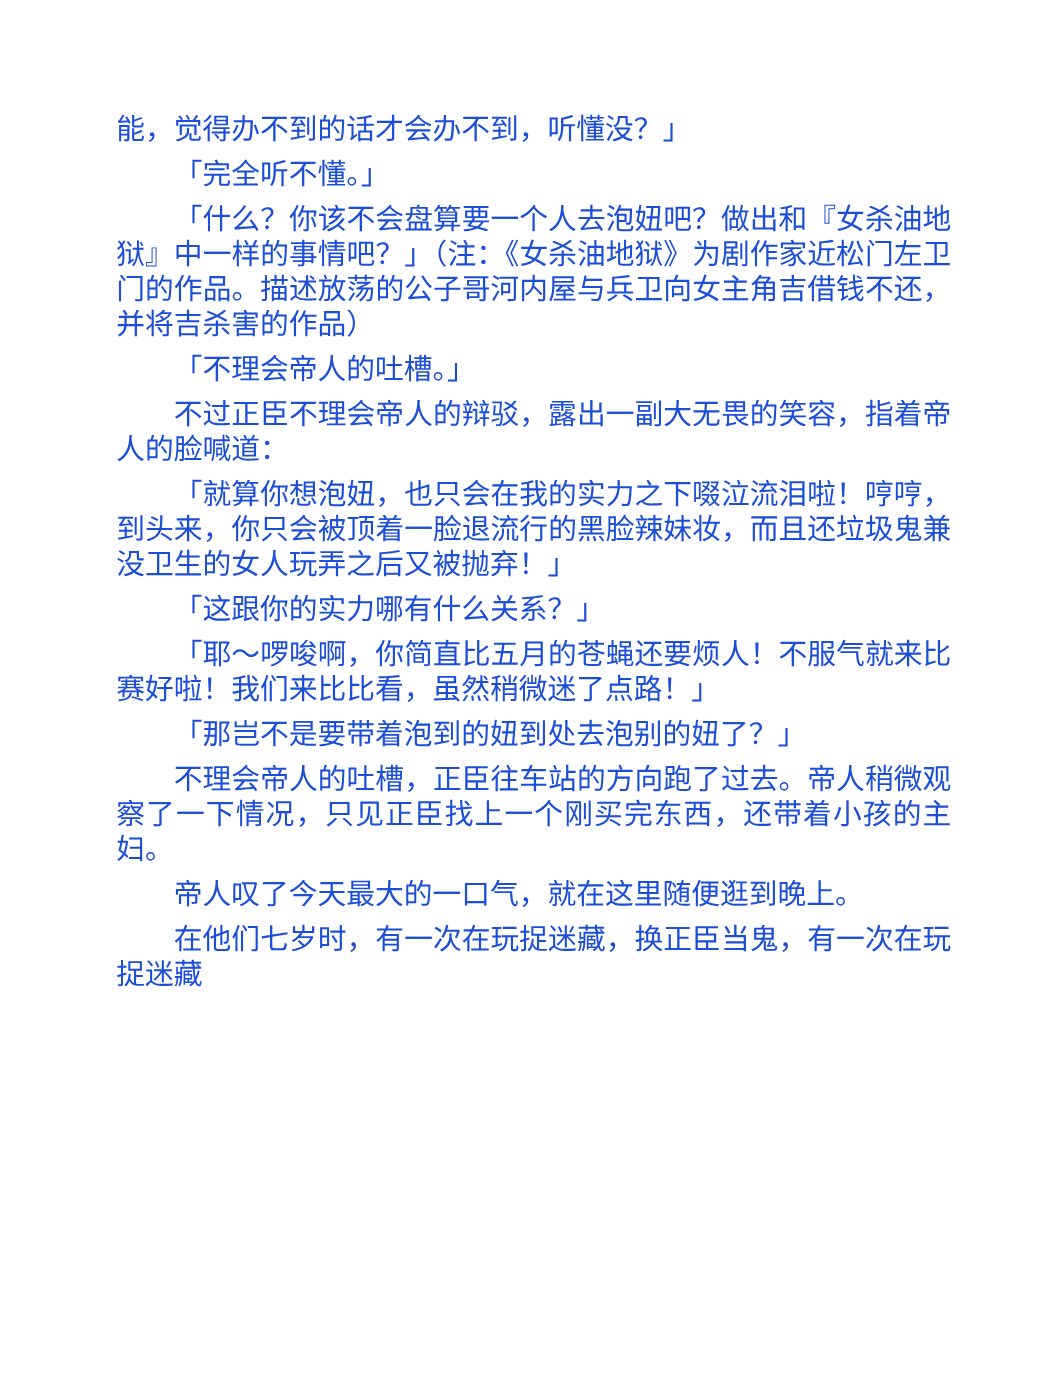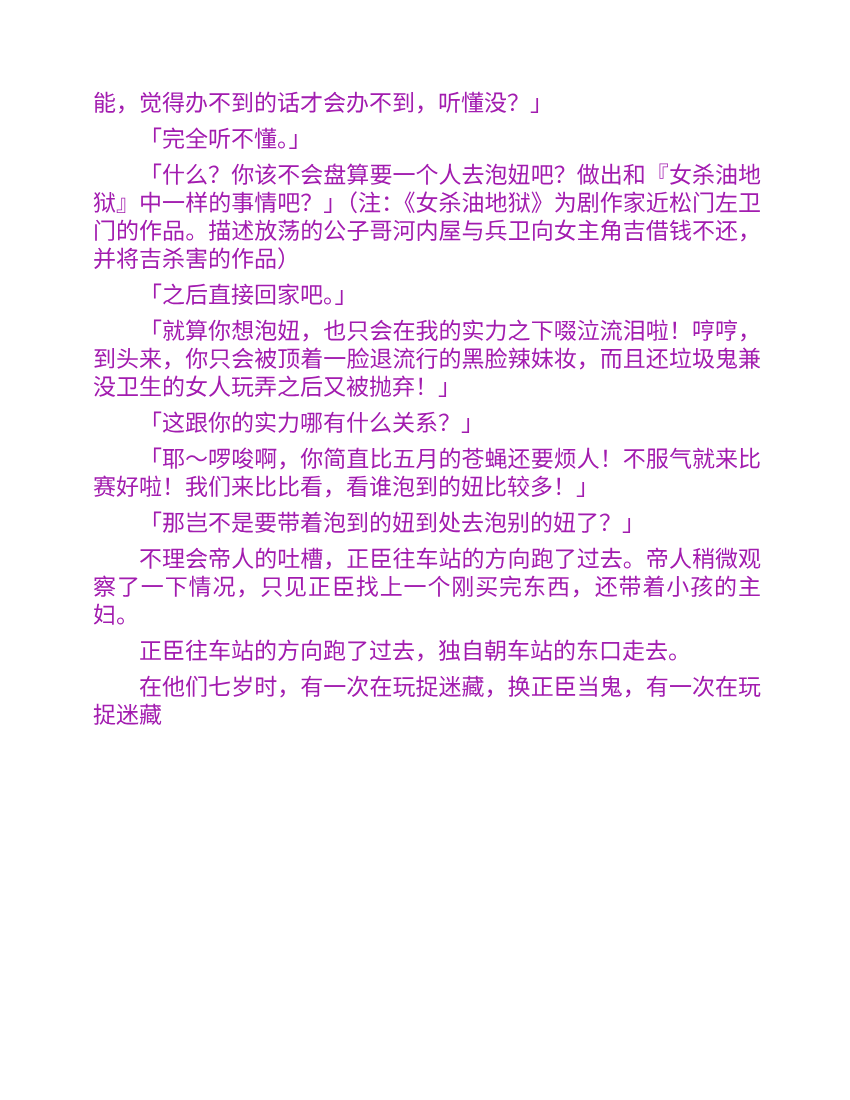--- a/index.html
+++ b/index.html
@@ -17,37 +17,38 @@
   .page {
     position: absolute;
     left: 93px;
     top: 90px;
     width: 668px;
   }
   .para {
     margin: 0 0 8px 0;
     font-size: 23px;
     line-height: 28px;
-    color: #a21caf;
+    color: #1d4ed8;
     text-align: justify;
     text-justify: inter-ideograph;
     word-break: break-all;
   }
   .para.indent {
     text-indent: 2em;
   }
 </style>
 </head>
 <body>
 
 <div class="page">
   <p class="para">能，觉得办不到的话才会办不到，听懂没？」</p>
   <p class="para indent">「完全听不懂。」</p>
   <p class="para indent">「什么？你该不会盘算要一个人去泡妞吧？做出和『女杀油地狱』中一样的事情吧？」（注：《女杀油地狱》为剧作家近松门左卫门的作品。描述放荡的公子哥河内屋与兵卫向女主角吉借钱不还，并将吉杀害的作品）</p>
-  <p class="para indent">「之后直接回家吧。」</p>
+  <p class="para indent">「不理会帝人的吐槽。」</p>
+  <p class="para indent">不过正臣不理会帝人的辩驳，露出一副大无畏的笑容，指着帝人的脸喊道：</p>
   <p class="para indent">「就算你想泡妞，也只会在我的实力之下啜泣流泪啦！哼哼，到头来，你只会被顶着一脸退流行的黑脸辣妹妆，而且还垃圾鬼兼没卫生的女人玩弄之后又被抛弃！」</p>
   <p class="para indent">「这跟你的实力哪有什么关系？」</p>
-  <p class="para indent">「耶～啰唆啊，你简直比五月的苍蝇还要烦人！不服气就来比赛好啦！我们来比比看，看谁泡到的妞比较多！」</p>
+  <p class="para indent">「耶～啰唆啊，你简直比五月的苍蝇还要烦人！不服气就来比赛好啦！我们来比比看，虽然稍微迷了点路！」</p>
   <p class="para indent">「那岂不是要带着泡到的妞到处去泡别的妞了？」</p>
   <p class="para indent">不理会帝人的吐槽，正臣往车站的方向跑了过去。帝人稍微观察了一下情况，只见正臣找上一个刚买完东西，还带着小孩的主妇。</p>
-  <p class="para indent">正臣往车站的方向跑了过去，独自朝车站的东口走去。</p>
+  <p class="para indent">帝人叹了今天最大的一口气，就在这里随便逛到晚上。</p>
   <p class="para indent">在他们七岁时，有一次在玩捉迷藏，换正臣当鬼，有一次在玩捉迷藏</p>
 </div>
 
 </body></html>

